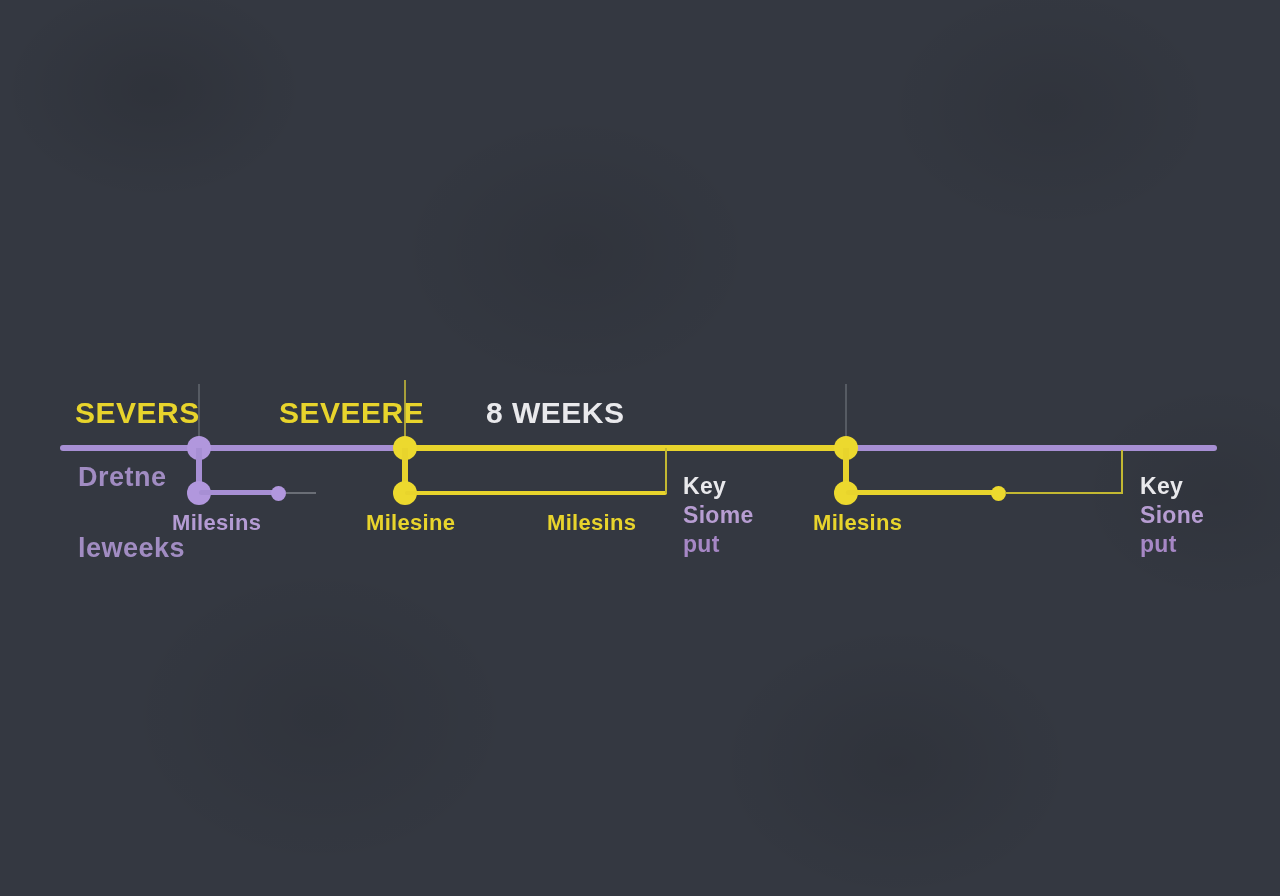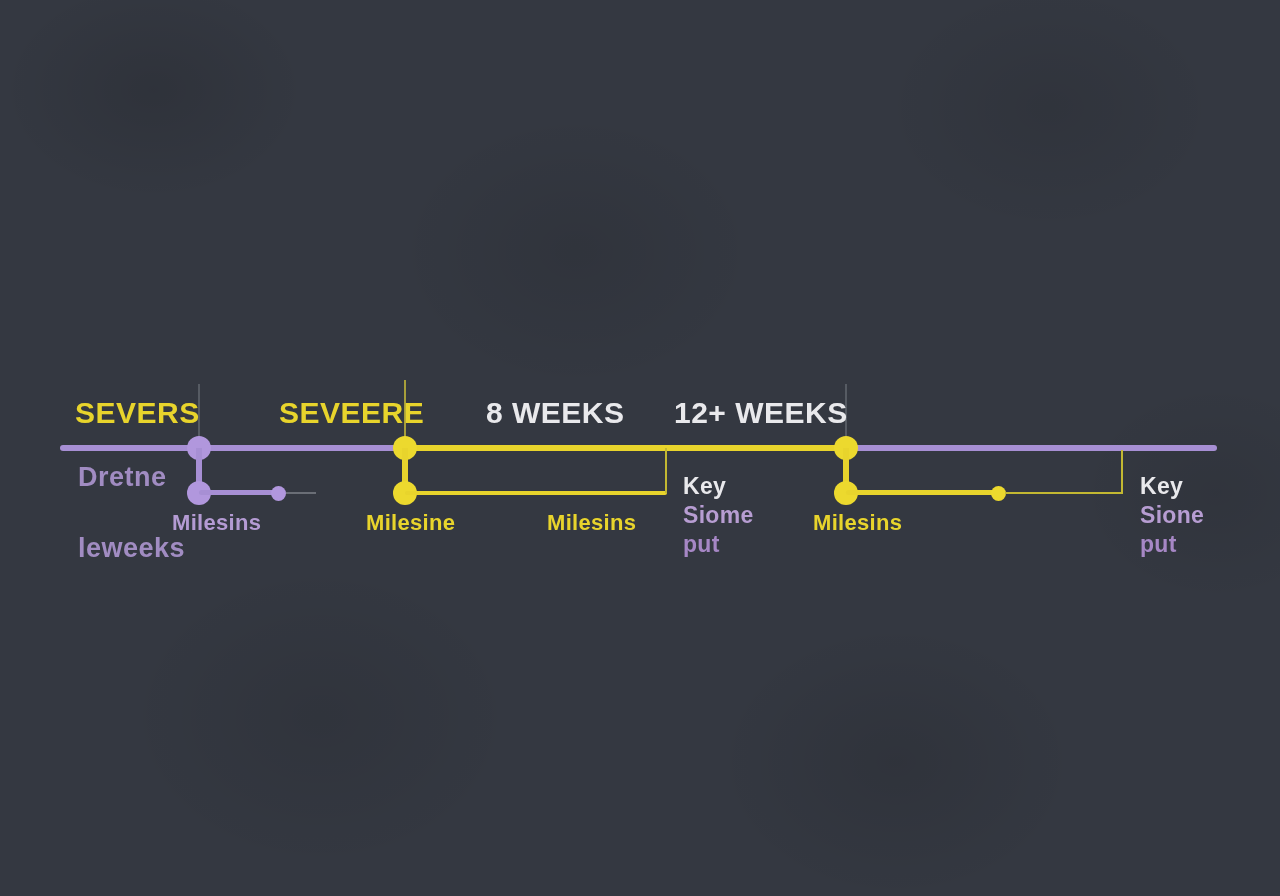--- a/index.html
+++ b/index.html
@@ -79,21 +79,20 @@
   <div class="abs line yellow" id="main-yellow"></div>
   <div class="abs line purple" id="main-purple-right"></div>
 
   <div class="abs tick" id="tick-1"></div>
   <div class="abs tick" id="tick-2"></div>
   <div class="abs tick" id="tick-3"></div>
 
   <div class="abs phase-label yellow" style="left:75px;">SEVERS</div>
   <div class="abs phase-label yellow" style="left:279px;">SEVEERE</div>
   <div class="abs phase-label white" style="left:440px;margin-left:46px;">8 WEEKS</div>
-  <div class="abs phase-label white" style="left:674px;">12+ WEEKS</div>
 
   <div class="abs node node purple" style="left:187px;top:436px;"></div>
   <div class="abs vbranch purple" style="left:196px;"></div>
   <div class="abs node purple" style="left:187px;top:481px;"></div>
   <div class="abs hbranch purple" style="left:199px;width:78px;"></div>
   <div class="abs dot purple" style="left:271px;top:486px;"></div>
   <div class="abs thin" style="left:286px;top:492px;width:30px;"></div>
 
   <div class="abs note">
     <span style="display:block;">Dretne</span>

